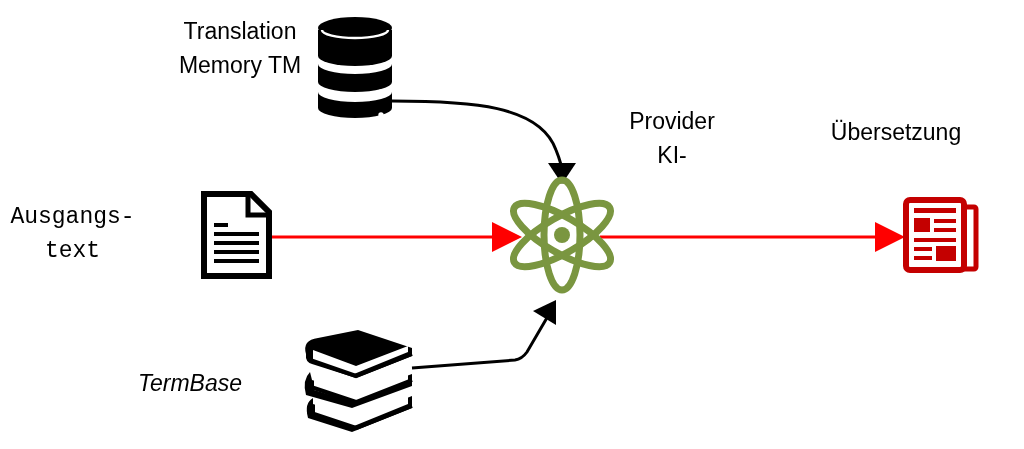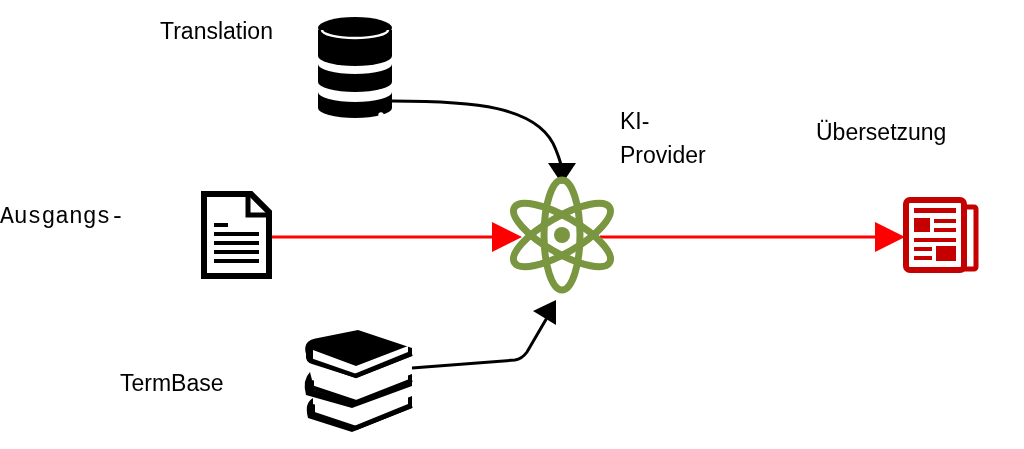--- a/index.html
+++ b/index.html
@@ -1,37 +1,39 @@
 <!DOCTYPE html>
 <html><head>
   <meta charset="utf-8">
   <style>
     html, body { margin: 0; padding: 0; background: #ffffff; }
     body { width: 1024px; height: 449px; position: relative; overflow: hidden; font-family: "Liberation Sans", sans-serif; }
-    .label { position: absolute; color: #000; font-size: 23px; line-height: 34px; white-space: nowrap; }
+    .label { position: absolute; color: #000; font-size: 23px; line-height: 34px; text-align: center; white-space: nowrap; }
     .label span { display: block; }
     svg.canvas { position: absolute; left: 0; top: 0; }
   </style>
 </head>
 <body>
 
 <div class="label" style="left:160px; top:14px; width:160px;">
   <span>Translation</span>
+  <span>Memory TM</span>
 </div>
 
 <div class="label" style="left:0px; top:200px; width:145px;font-family:Liberation Mono, monospace;">
   <span>Ausgangs-</span>
+  <span>text</span>
 </div>
 
 <div class="label" style="left:620px; top:104px; width:104px;">
+  <span>Provider</span>
   <span>KI-</span>
-  <span>Provider</span>
 </div>
 
-<div class="label" style="left:120px; top:366px; width:140px;">
+<div class="label" style="left:120px; top:366px; width:140px;font-style:italic;">
   <span>TermBase</span>
 </div>
 
 <div class="label" style="left:816px; top:115px; width:160px;">
   <span>Übersetzung</span>
 </div>
 
 <svg class="canvas" width="1024" height="449" viewBox="0 0 1024 449">
   <defs>
     <marker id="arrow-black" viewBox="0 0 10 10" refX="9" refY="5" markerWidth="6" markerHeight="6" orient="auto-start-reverse" markerUnits="strokeWidth">

